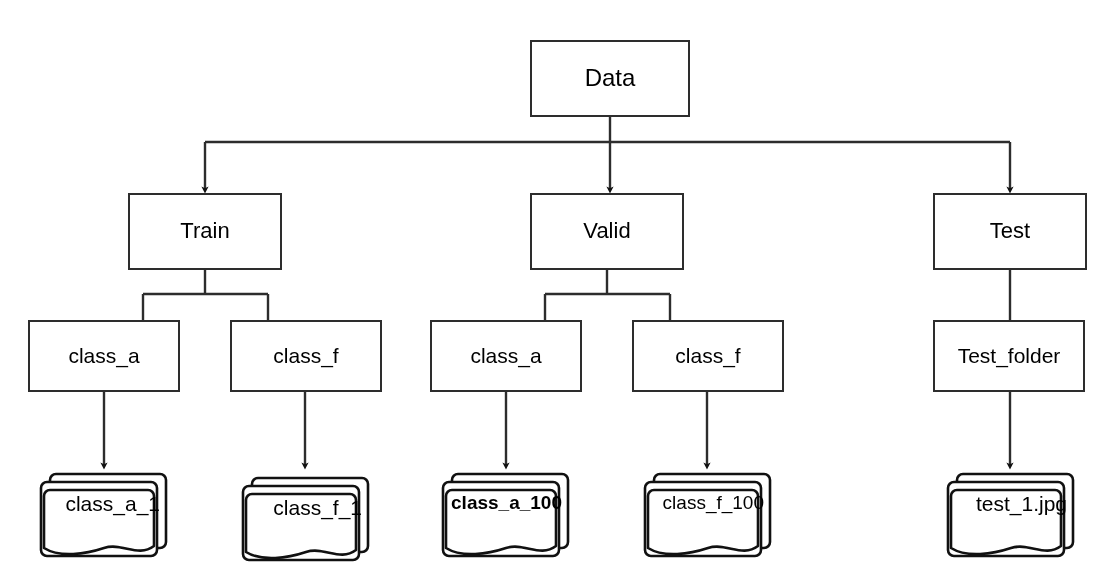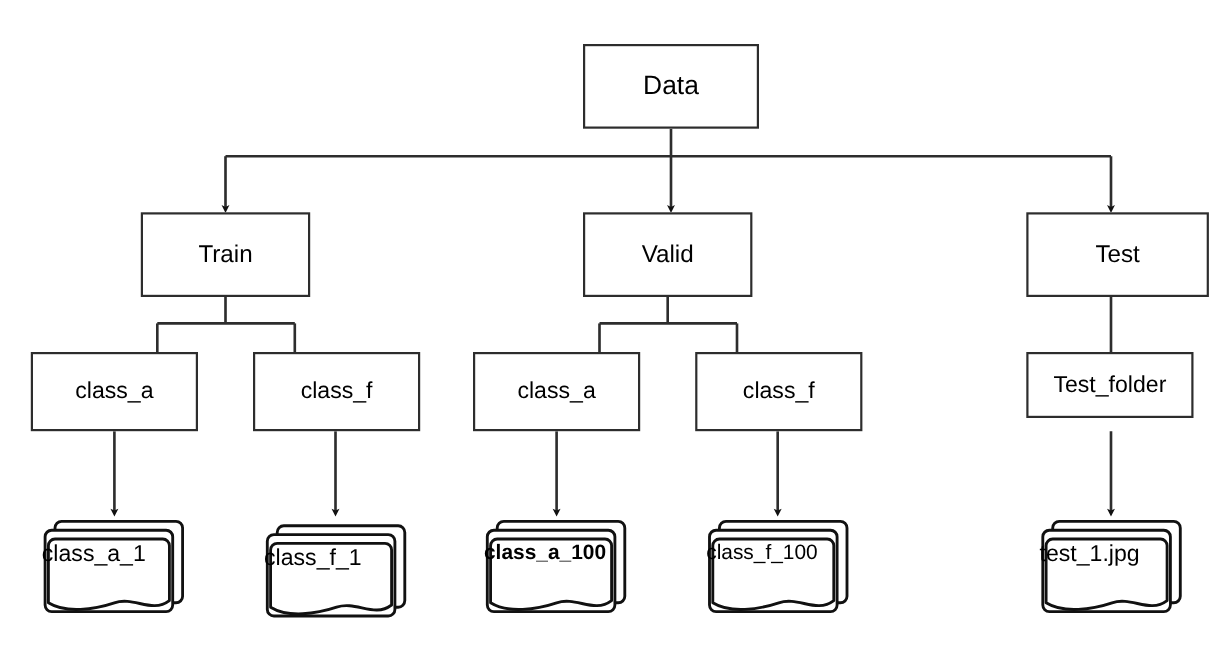--- a/index.html
+++ b/index.html
@@ -55,21 +55,21 @@
     top: 0;
     width: 140px;
     height: 100px;
     display: block;
   }
   .doc-label {
     position: absolute;
     left: 0;
     top: 26px;
     width: 122px;
-    text-align: left;
+    text-align: right;
     font-size: 21px;
     color: #000000;
     pointer-events: none;
     white-space: nowrap;
   }
   .doc-label.small { font-size: 19px; }
 </style>
 </head>
 <body>
 
@@ -113,37 +113,37 @@
   <div class="node-box lvl1-label" style="left:530px; top:40px; width:160px; height:77px;">
     <span>Data</span>
   </div>
 
   <div class="node-box lvl2-label" style="left:128px; top:193px; width:154px; height:77px;">
     <span>Train</span>
   </div>
   <div class="node-box lvl2-label" style="left:530px; top:193px; width:154px; height:77px;">
     <span>Valid</span>
   </div>
-  <div class="node-box lvl2-label" style="left:933px; top:193px; width:166px; height:77px;">
+  <div class="node-box lvl2-label" style="left:933px; top:193px; width:154px; height:77px;">
     <span>Test</span>
   </div>
 
   <div class="node-box lvl3-label" style="left:28px; top:320px; width:152px; height:72px;">
     <span>class_a</span>
   </div>
   <div class="node-box lvl3-label" style="left:230px; top:320px; width:152px; height:72px;">
     <span>class_f</span>
   </div>
   <div class="node-box lvl3-label" style="left:430px; top:320px; width:152px; height:72px;">
     <span>class_a</span>
   </div>
   <div class="node-box lvl3-label" style="left:632px; top:320px; width:152px; height:72px;">
     <span>class_f</span>
   </div>
-  <div class="node-box lvl3-label" style="left:933px; top:320px; width:152px; height:60px;">
+  <div class="node-box lvl3-label" style="left:933px; top:320px; width:152px; height:72px;">
     <span>Test_folder</span>
   </div>
 
   <div class="doc-stack" style="left:38px; top:466px;">
     <svg viewBox="0 0 140 100" xmlns="http://www.w3.org/2000/svg">
       <g fill="#ffffff" stroke="#111111" stroke-width="2.6" stroke-linejoin="round">
         <path d="M18,8 h104 a6,6 0 0 1 6,6 v62 a6,6 0 0 1 -6,6 h-104 a6,6 0 0 1 -6,-6 v-62 a6,6 0 0 1 6,-6 z"></path>
         <path d="M9,16 h104 a6,6 0 0 1 6,6 v62 a6,6 0 0 1 -6,6 h-104 a6,6 0 0 1 -6,-6 v-62 a6,6 0 0 1 6,-6 z"></path>
         <path d="M6,30 a6,6 0 0 1 6,-6 h98 a6,6 0 0 1 6,6 v50
                  c-16,12 -32,-4 -50,2 c-18,6 -44,10 -60,0 z"></path>

